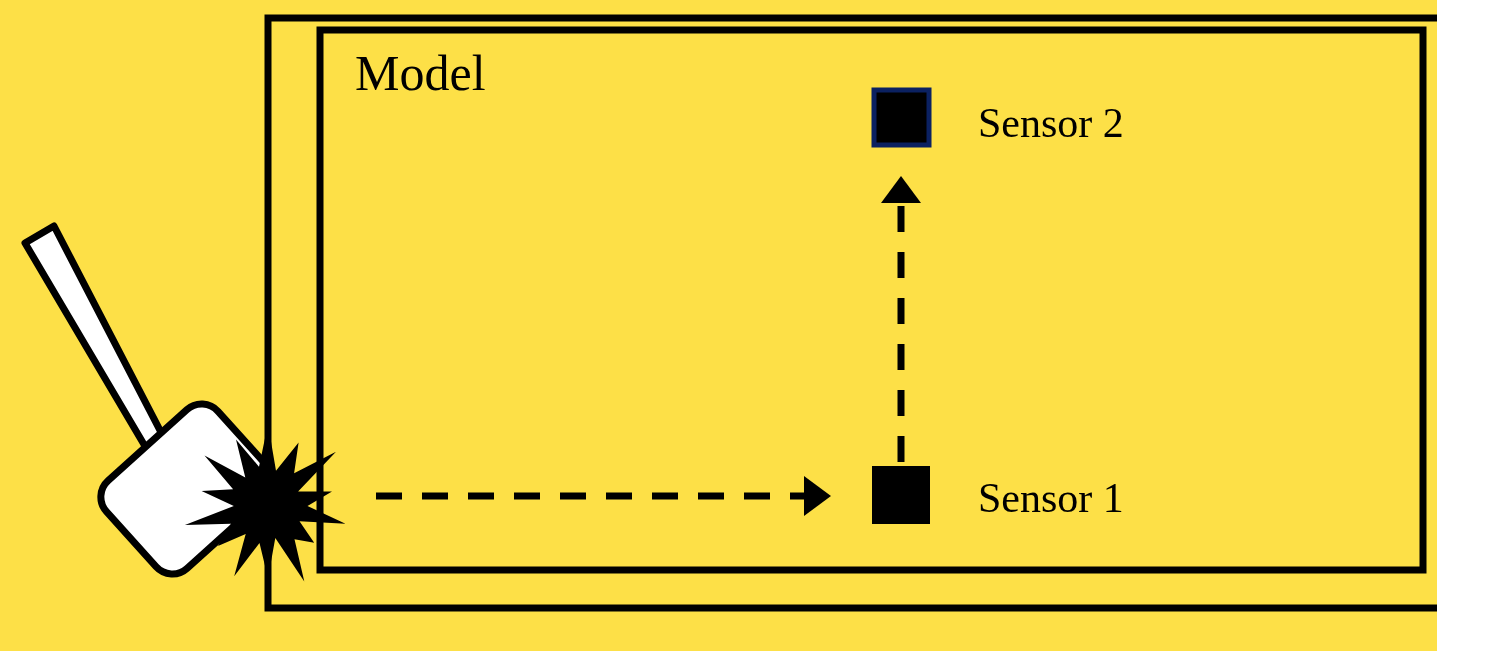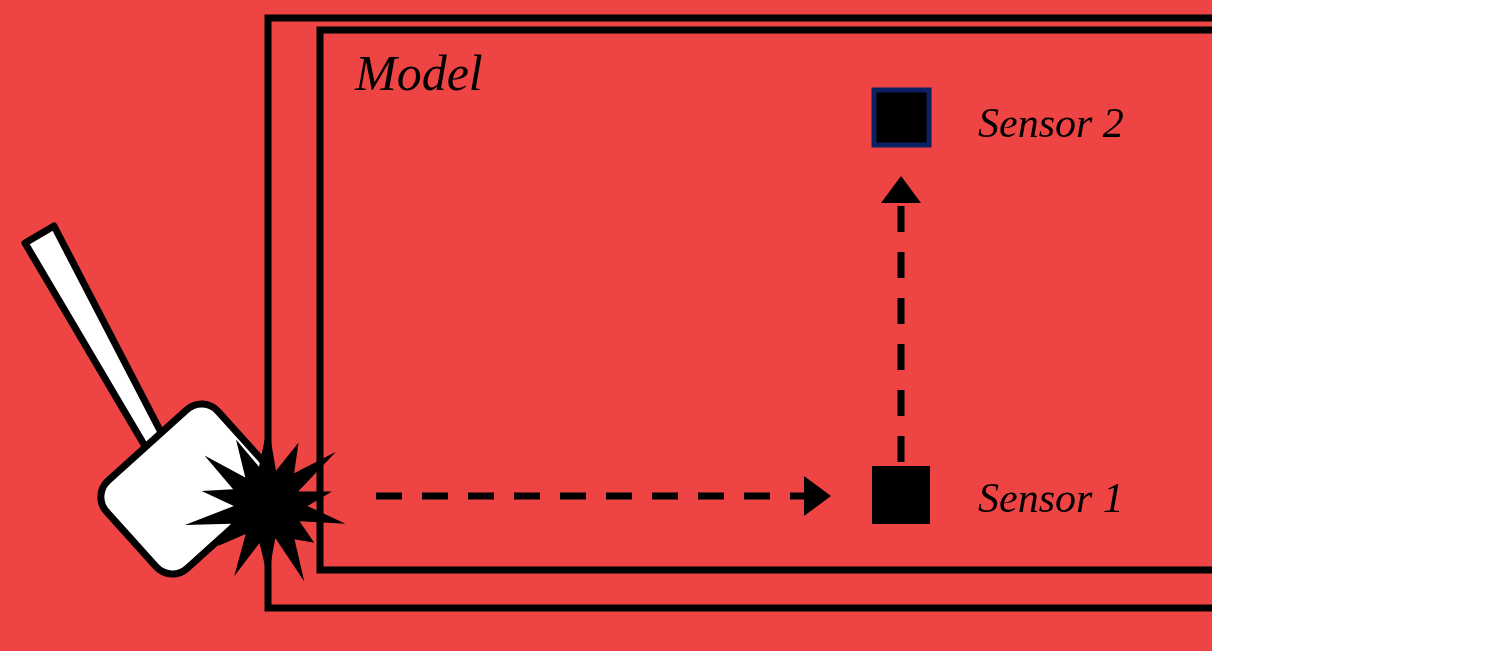--- a/index.html
+++ b/index.html
@@ -6,25 +6,24 @@
   html, body {
     margin: 0;
     padding: 0;
     background: #ffffff;
   }
   body {
     font-family: "Liberation Serif", "DejaVu Serif", serif;
   }
   #canvas-root {
     position: relative;
-    width: 1212px;
+    width: 1437px;
     height: 651px;
-    background: #ef4444;
+    background: #fde047;
     overflow: hidden;
-    font-style: italic;
   }
   #diagram-svg {
     position: absolute;
     left: 0;
     top: 0;
     width: 1493px;
     height: 651px;
     display: block;
   }
   .diagram-label {

